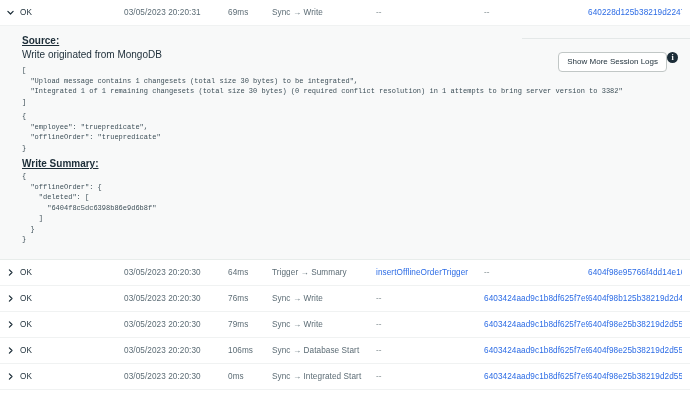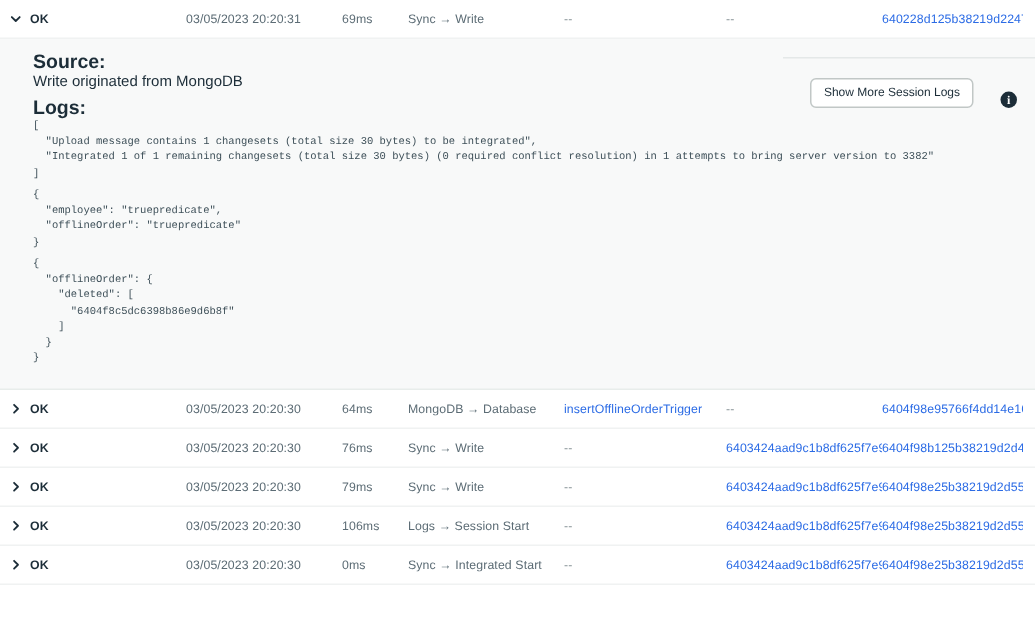--- a/index.html
+++ b/index.html
@@ -54,21 +54,20 @@
   .c-time    { width: 104px; }
   .c-dur     { width: 44px;  }
   .c-type    { width: 104px; }
   .c-fn      { width: 108px; }
   .c-user    { width: 104px; }
   .c-id      { width: 94px; text-align: right; padding-right: 4px;}
 
   .status-ok {
     color: #1c2d38;
     font-size: 8.2px;
-    font-weight: bold;
   }
   .muted { color: #5c6c75; }
   .dim   { color: #889397; }
   .link  {
     color: #2b6be5;
     text-decoration: none;
     cursor: pointer;
   }
 
   .chev {
@@ -80,25 +79,26 @@
 
   
   .detail-panel {
     background: #f8f9f9;
     border-bottom: 1px solid #e8edeb;
     padding: 8px 0 10px 22px;
     position: relative;
     flex: 0 0 auto;
   }
   .detail-label {
-    font-size: 13px;
+    font-size: 10px;
     font-weight: bold;
     color: #1c2d38;
     margin: 0 16px 1px 0;
     line-height: 13px;
+    text-decoration: underline;
   }
   .detail-text {
     font-size: 10px;
     color: #1c2d38;
     line-height: 13px;
     margin: 0 0 3px 0;
   }
   .code-block {
     font-family: "Liberation Mono", "DejaVu Sans Mono", monospace;
     font-size: 7px;
@@ -107,22 +107,22 @@
     white-space: pre;
     margin: 0 0 4px 0;
   }
   .sect { margin-bottom: 4px; }
 
   .panel-actions {
     position: absolute;
     top: 26px;
     right: 12px;
     display: flex;
-    align-items: flex-end;
-    gap: 18px;
+    align-items: flex-start;
+    gap: 0;
   }
   .btn-secondary {
     background: #ffffff;
     border: 1px solid #c1c7c6;
     border-radius: 4px;
     padding: 4px 8px;
     font-size: 8px;
     font-family: "Liberation Sans", sans-serif;
     color: #1c2d38;
     cursor: pointer;
@@ -180,56 +180,56 @@
       <button class="btn-secondary">Show More Session Logs</button>
       <span class="info-icon">i</span>
     </div>
 
     <div class="sect">
       <div class="detail-label">Source:</div>
       <div class="detail-text">Write originated from MongoDB</div>
     </div>
 
     <div class="sect">
-      <div class="detail-label">Logs:</div>
       <div class="code-block">[
   "Upload message contains 1 changesets (total size 30 bytes) to be integrated",
   "Integrated 1 of 1 remaining changesets (total size 30 bytes) (0 required conflict resolution) in 1 attempts to bring server version to 3382"
 ]</div>
     </div>
 
     <div class="sect">
       <div class="code-block">{
   "employee": "truepredicate",
   "offlineOrder": "truepredicate"
 }</div>
     </div>
 
     <div class="sect">
+      <div class="detail-label">Write Summary:</div>
       <div class="code-block">{
   "offlineOrder": {
     "deleted": [
       "6404f8c5dc6398b86e9d6b8f"
     ]
   }
 }</div>
     </div>
   </div>
 
   <div id="rows-container">
       <div class="log-row">
         <div class="cell c-chevron">
           <svg class="chev" viewBox="0 0 12 12">
             <path d="M4.5 2.5 L8 6 L4.5 9.5" fill="none" stroke="currentColor" stroke-width="1.6" stroke-linecap="round" stroke-linejoin="round"></path>
           </svg>
         </div>
         <div class="cell c-status status-ok">OK</div>
         <div class="cell c-time muted">03/05/2023 20:20:30</div>
         <div class="cell c-dur muted">64ms</div>
-        <div class="cell c-type muted">MongoDB → Database</div>
+        <div class="cell c-type muted">Trigger → Summary</div>
         <div class="cell c-fn link">insertOfflineOrderTrigger</div>
         <div class="cell c-user dim">--</div>
         <div class="cell c-id link">6404f98e95766f4dd14e1613</div>
       </div>
       <div class="log-row">
         <div class="cell c-chevron">
           <svg class="chev" viewBox="0 0 12 12">
             <path d="M4.5 2.5 L8 6 L4.5 9.5" fill="none" stroke="currentColor" stroke-width="1.6" stroke-linecap="round" stroke-linejoin="round"></path>
           </svg>
         </div>
@@ -257,21 +257,21 @@
       </div>
       <div class="log-row">
         <div class="cell c-chevron">
           <svg class="chev" viewBox="0 0 12 12">
             <path d="M4.5 2.5 L8 6 L4.5 9.5" fill="none" stroke="currentColor" stroke-width="1.6" stroke-linecap="round" stroke-linejoin="round"></path>
           </svg>
         </div>
         <div class="cell c-status status-ok">OK</div>
         <div class="cell c-time muted">03/05/2023 20:20:30</div>
         <div class="cell c-dur muted">106ms</div>
-        <div class="cell c-type muted">Logs → Session Start</div>
+        <div class="cell c-type muted">Sync → Database Start</div>
         <div class="cell c-fn dim">--</div>
         <div class="cell c-user link">6403424aad9c1b8df625f7e9</div>
         <div class="cell c-id link">6404f98e25b38219d2d55d95</div>
       </div>
       <div class="log-row">
         <div class="cell c-chevron">
           <svg class="chev" viewBox="0 0 12 12">
             <path d="M4.5 2.5 L8 6 L4.5 9.5" fill="none" stroke="currentColor" stroke-width="1.6" stroke-linecap="round" stroke-linejoin="round"></path>
           </svg>
         </div>

